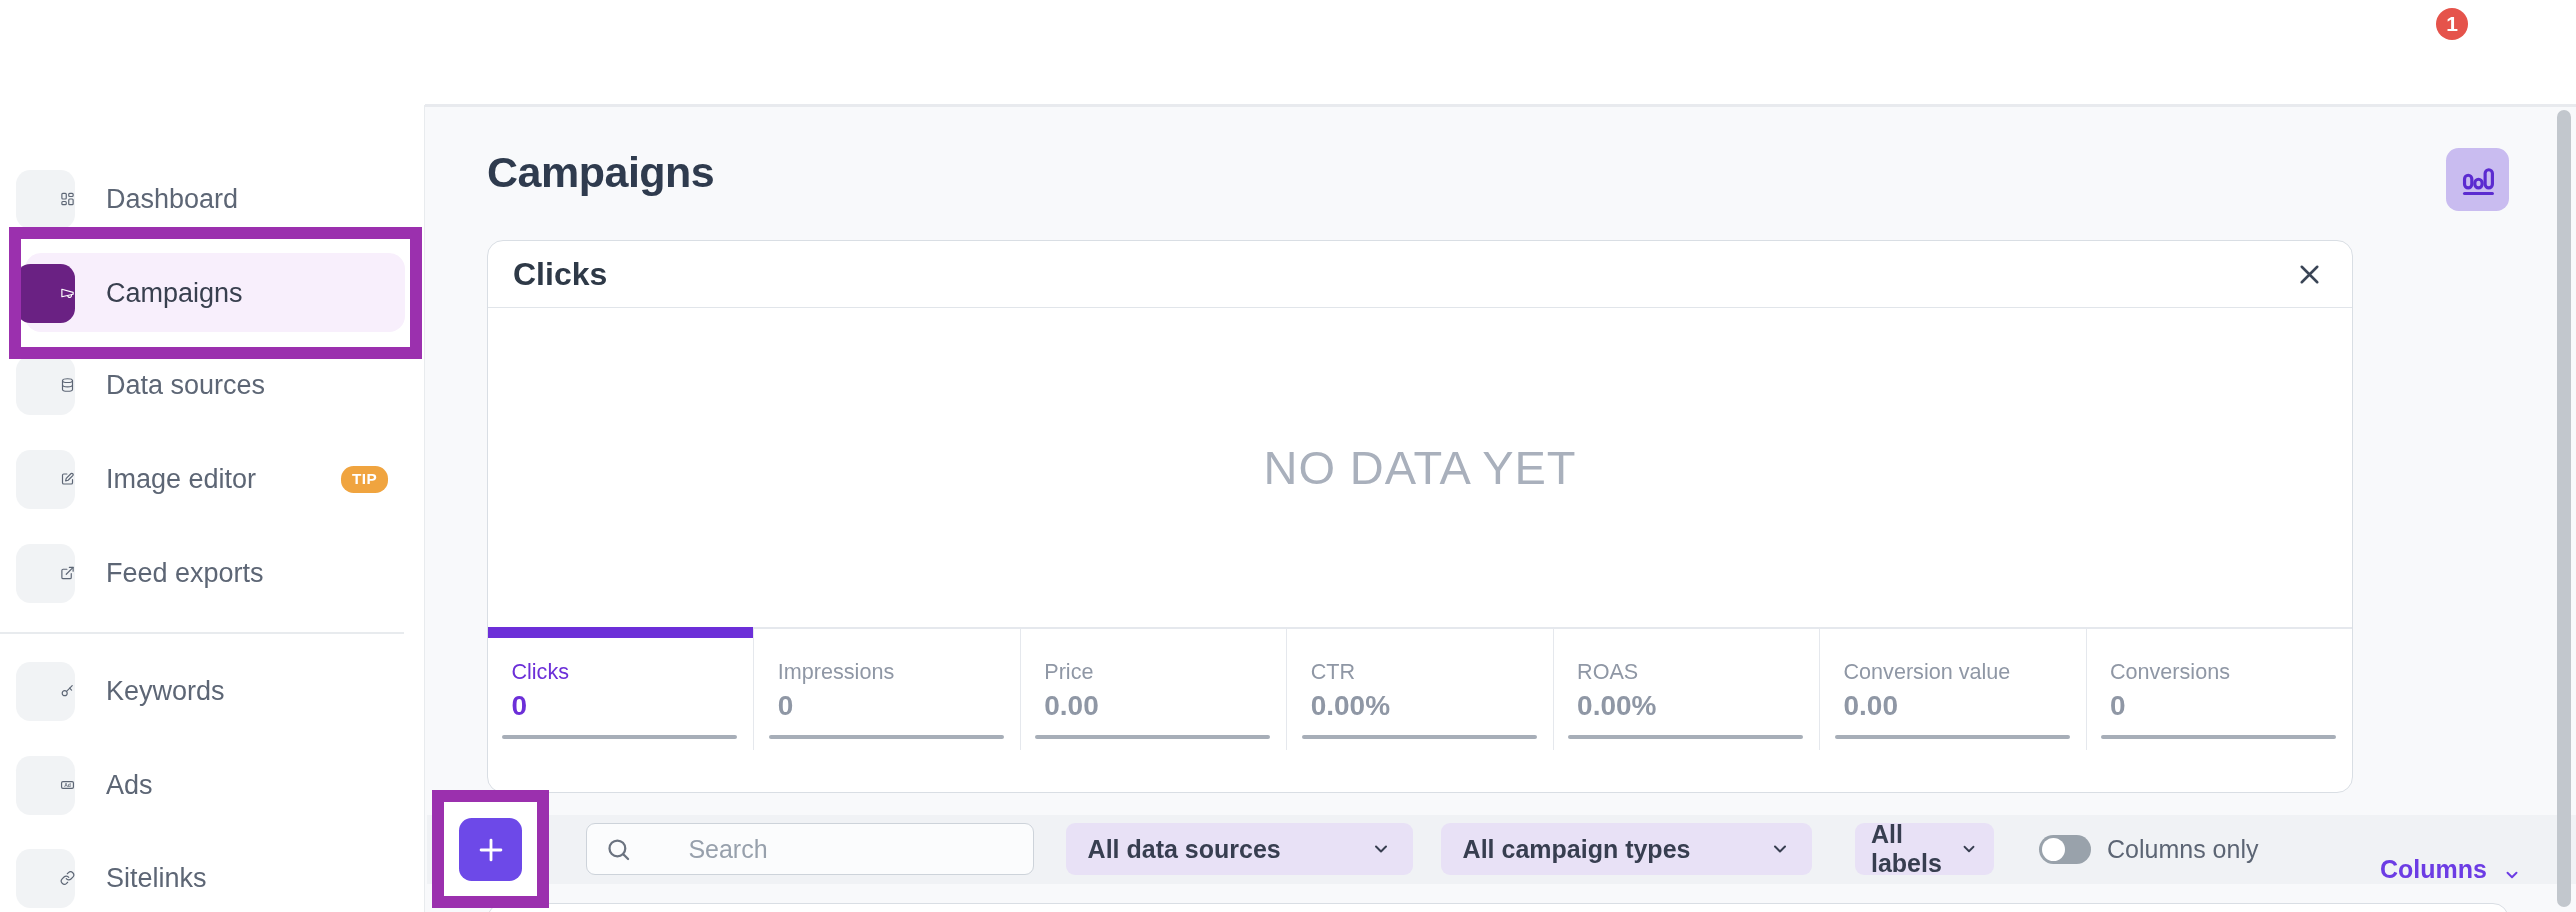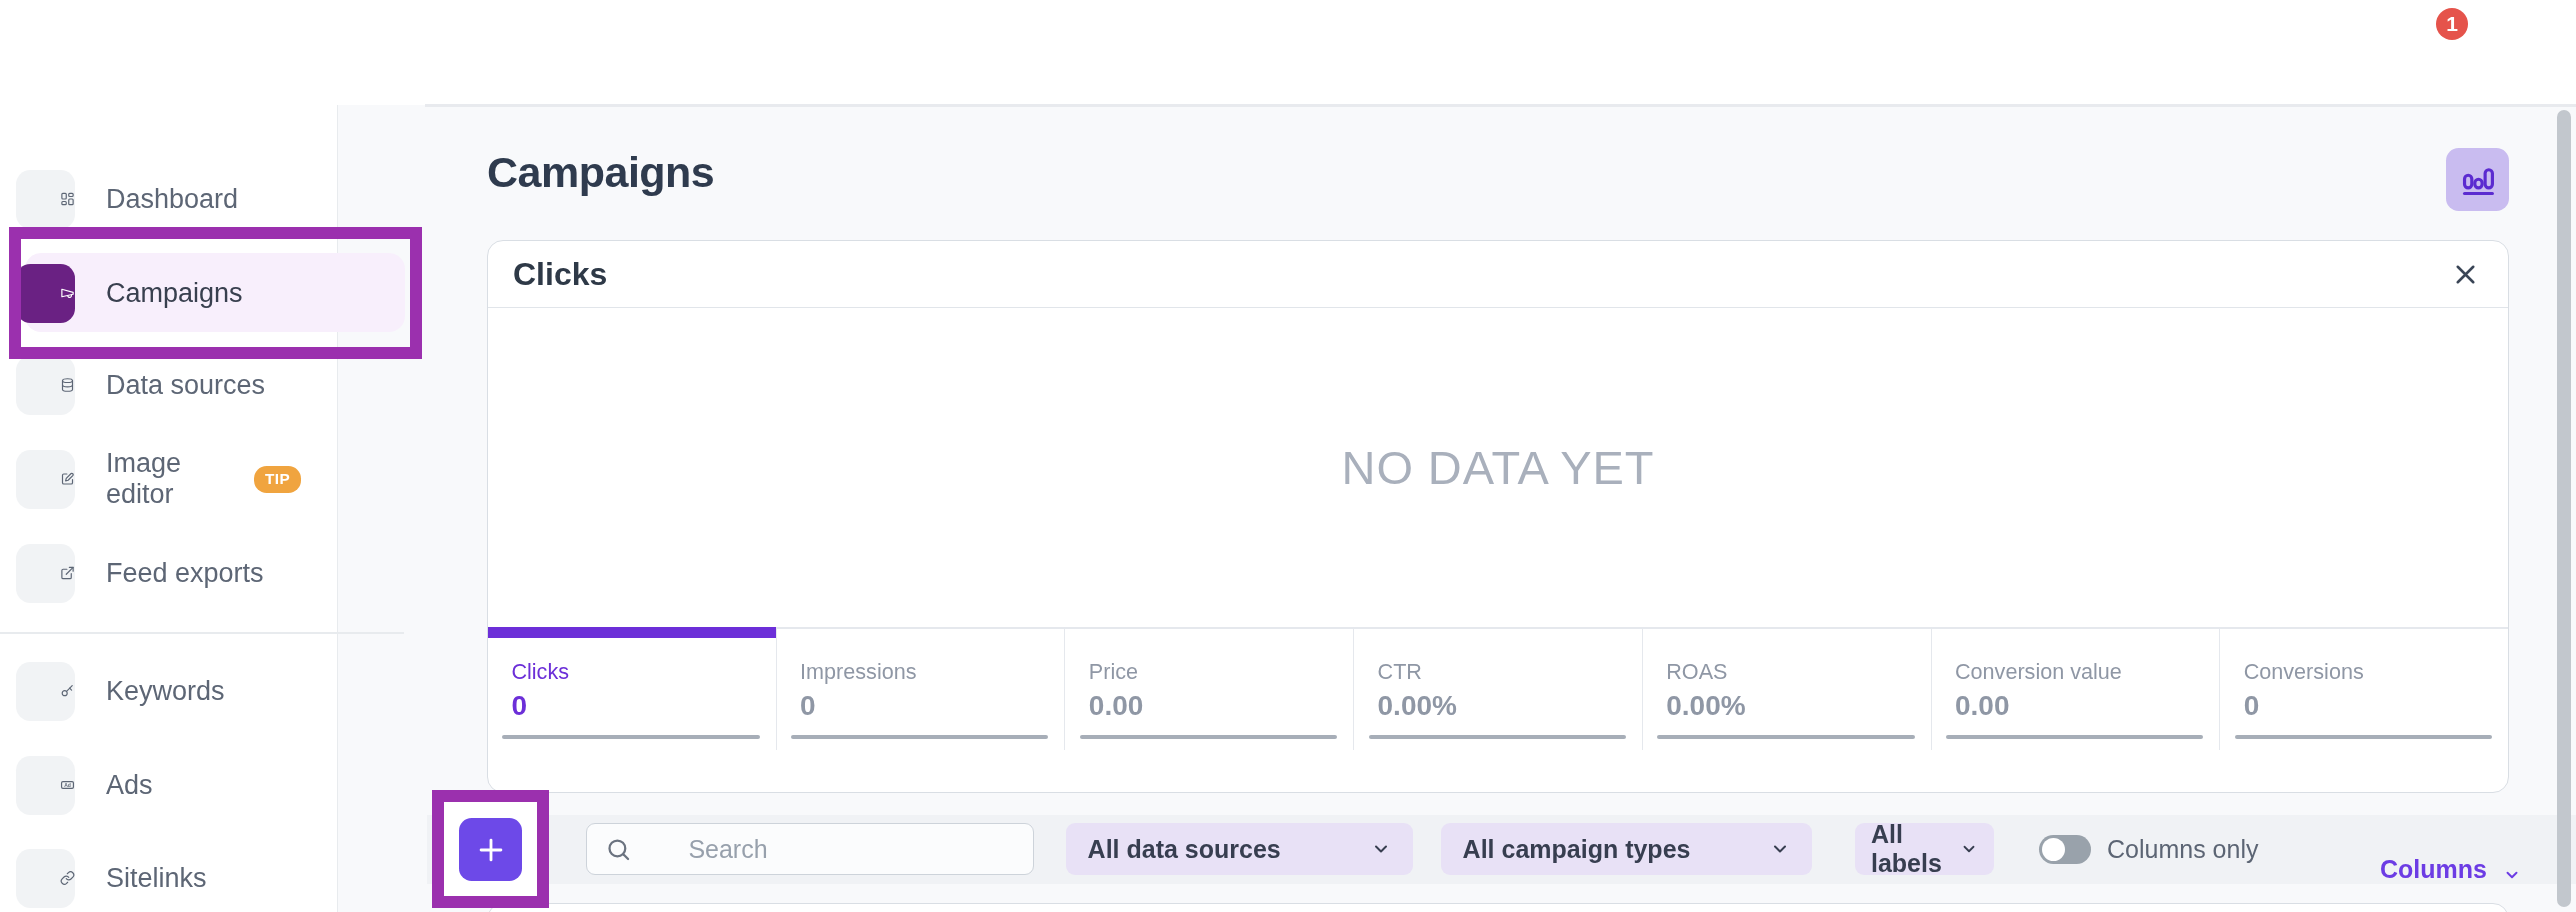--- a/index.html
+++ b/index.html
@@ -29,21 +29,21 @@
             border-radius:12.6px; background:#fff; display:flex; align-items:center; justify-content:center; }
   .tb-gear { left:2326px; }
   .tb-bell { left:2400px; }
   .notif-badge { position:absolute; left:2436px; top:8px; width:32px; height:32px; border-radius:50%;
                  background:#e5534b; color:#fff; font-size:21px; font-weight:bold;
                  display:flex; align-items:center; justify-content:center; z-index:4; }
   .avatar { position:absolute; left:2480px; top:15.3px; width:70px; height:70px; border-radius:50%;
             border:4.5px solid #bac8d4; overflow:hidden; background:#fff; }
 
   
-  .sidebar { position:absolute; top:105px; left:0; width:338px; bottom:0; background:#fff;
+  .sidebar { position:absolute; top:105px; left:0; width:425px; bottom:0; background:#fff;
              border-right:1.8px solid #e8ebee; z-index:1; }
   .nav-row { position:absolute; left:0; width:100%; height:94px; display:flex; align-items:center; }
   .nav-pill { position:absolute; left:25px; top:7.2px; width:380px; height:79px; border-radius:16px;
               background:#f8effc; }
   .nav-icon-box { position:relative; width:59px; height:59px; margin-left:16px; border-radius:14.4px;
                   background:#f1f3f5; display:flex; align-items:center; justify-content:center; flex:none;padding-left:44px; }
   .nav-row.active .nav-icon-box { background:#6a2183; }
   .nav-label { position:relative; margin-left:31px; font-size:27px; color:#5d6675; }
   .nav-row.active .nav-label { color:#39404f; }
   .tip-badge { position:relative; margin-left:auto; margin-right:36px; background:#f0a43f; color:#fff;
@@ -54,21 +54,21 @@
   .annotation { position:absolute; border:12.6px solid #9b30ae; pointer-events:none; }
   .annotation-campaigns { left:9px; top:227px; width:413px; height:132px; background:transparent; z-index:4; }
   .annotation-plus { left:432px; top:790px; width:117px; height:118px; background:#ffffff; z-index:4; }
 
   
   .page-title { position:absolute; left:487px; top:148px; font-size:43px; font-weight:800;
                 color:#2f3b4e; letter-spacing:-0.5px; }
   .chart-toggle-btn { position:absolute; left:2446px; top:148px; width:63px; height:63px; border-radius:12.6px;
                       background:#c9bcf0; display:flex; align-items:center; justify-content:center; }
 
-  .chart-card { position:absolute; left:487px; top:240px; width:2022px; height:553px; background:#fff;
+  .chart-card { position:absolute; left:487px; top:240px; width:1866px; height:553px; background:#fff;
                 border:1.8px solid #d9dee4; border-radius:16px; }
   .card-header { position:relative; height:67px; border-bottom:1.8px solid #e1e5ea; display:flex; align-items:center; }
   .card-title { font-size:32px; font-weight:bold; color:#2e3947; margin-left:25px; }
   .card-close { position:absolute; right:27px; top:17px; width:32px; height:32px; display:flex;
                 align-items:center; justify-content:center; cursor:pointer; }
   .empty-state { position:absolute; top:67px; left:0; right:0; height:319px; display:flex;
                  align-items:center; justify-content:center; font-size:47px; color:#a9b0bc; letter-spacing:0.9px; }
   .metric-tabs { position:absolute; top:386px; left:0; right:0; height:123px; display:flex; }
   .metric-tab { flex:1; position:relative; border-right:1.8px solid #e5e8ed; cursor:pointer; }
   .metric-tab:last-child { border-right:none; }

